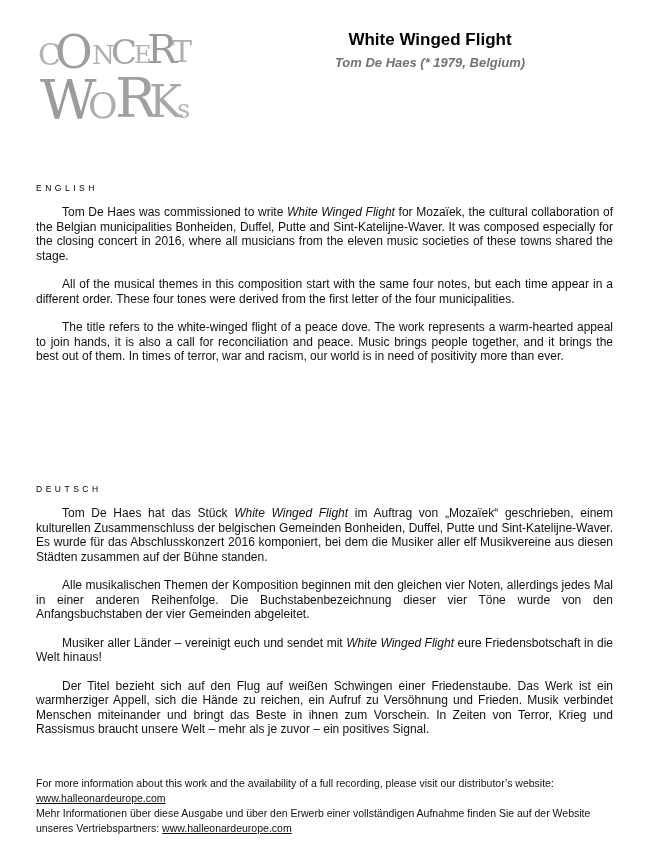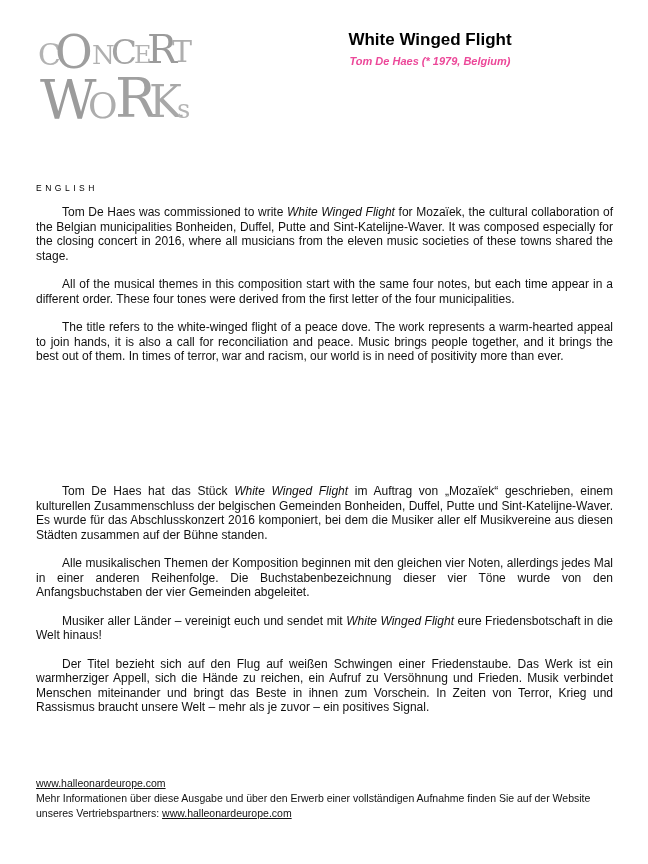--- a/index.html
+++ b/index.html
@@ -46,24 +46,24 @@
     text-align: center;
   }
   .work-title {
     margin: 0;
     font-size: 17px;
     font-weight: bold;
     color: #000;
   }
   .composer-line {
     margin: 5px 0 0 0;
-    font-size: 11px;
+    font-size: 13px;
     font-weight: bold;
     font-style: italic;
-    color: #ec4899;
+    color: #737373;
   }
 
   
   .section {
     position: absolute;
     left: 36px;
     width: 577px;
   }
   .section-english { top: 183px; }
   .section-german  { top: 484px; }
@@ -126,24 +126,26 @@
   </div>
 
   <div class="section section-english">
     <div class="sec-heading">ENGLISH</div>
     <p><span>Tom De Haes was commissioned to write </span><span style="font-style: italic;">White Winged Flight</span><span> for Mozaïek, the cultural collaboration of the Belgian municipalities Bonheiden, Duffel, Putte and Sint-Katelijne-Waver. It was composed especially for the closing concert in 2016, where all musicians from the eleven music societies of these towns shared the stage.</span></p>
     <p><span>All of the musical themes in this composition start with the same four notes, but each time appear in a different order. These four tones were derived from the first letter of the four municipalities.</span></p>
     <p><span>The title refers to the white-winged flight of a peace dove. The work represents a warm-hearted appeal to join hands, it is also a call for reconciliation and peace. Music brings people together, and it brings the best out of them. In times of terror, war and racism, our world is in need of positivity more than ever.</span></p>
   </div>
 
   <div class="section section-german">
+    <div class="sec-heading">DEUTSCH</div>
     <p><span>Tom De Haes hat das Stück </span><span style="font-style: italic;">White Winged Flight</span><span> im Auftrag von „Mozaïek“ geschrieben, einem kulturellen Zusammenschluss der belgischen Gemeinden Bonheiden, Duffel, Putte und Sint-Katelijne-Waver. Es wurde für das Abschlusskonzert 2016 komponiert, bei dem die Musiker aller elf Musikvereine aus diesen Städten zusammen auf der Bühne standen.</span></p>
     <p><span>Alle musikalischen Themen der Komposition beginnen mit den gleichen vier Noten, allerdings jedes Mal in einer anderen Reihenfolge. Die Buchstabenbezeichnung dieser vier Töne wurde von den Anfangsbuchstaben der vier Gemeinden abgeleitet.</span></p>
     <p><span>Musiker aller Länder – vereinigt euch und sendet mit </span><span style="font-style: italic;">White Winged Flight</span><span> eure Friedensbotschaft in die Welt hinaus!</span></p>
     <p><span>Der Titel bezieht sich auf den Flug auf weißen Schwingen einer Friedenstaube. Das Werk ist ein warmherziger Appell, sich die Hände zu reichen, ein Aufruf zu Versöhnung und Frieden. Musik verbindet Menschen miteinander und bringt das Beste in ihnen zum Vorschein. In Zeiten von Terror, Krieg und Rassismus braucht unsere Welt – mehr als je zuvor – ein positives Signal.</span></p>
   </div>
 
   <div class="footer">
+    <p><span>For more information about this work and the availability of a full recording, please visit our distributor’s website:</span></p>
     <p><a>www.halleonardeurope.com</a></p>
     <p><span>Mehr Informationen über diese Ausgabe und über den Erwerb einer vollständigen Aufnahme finden Sie auf der Website unseres Vertriebspartners: </span><a>www.halleonardeurope.com</a></p>
   </div>
 
 </div>
 
 </body></html>

